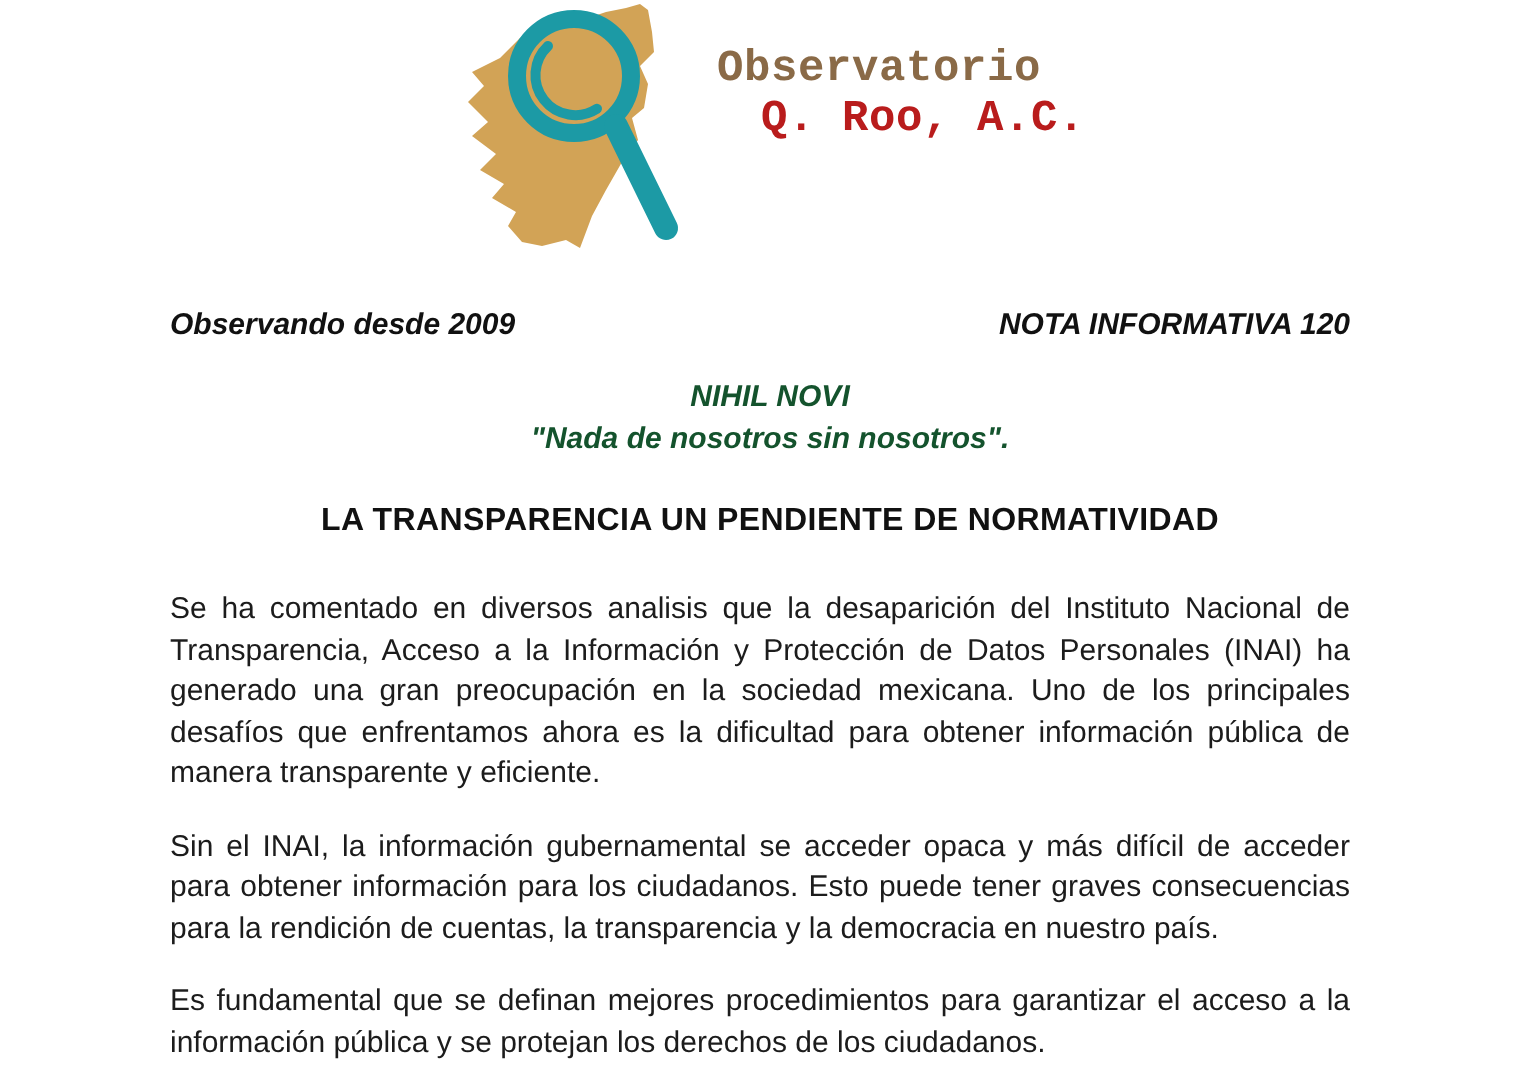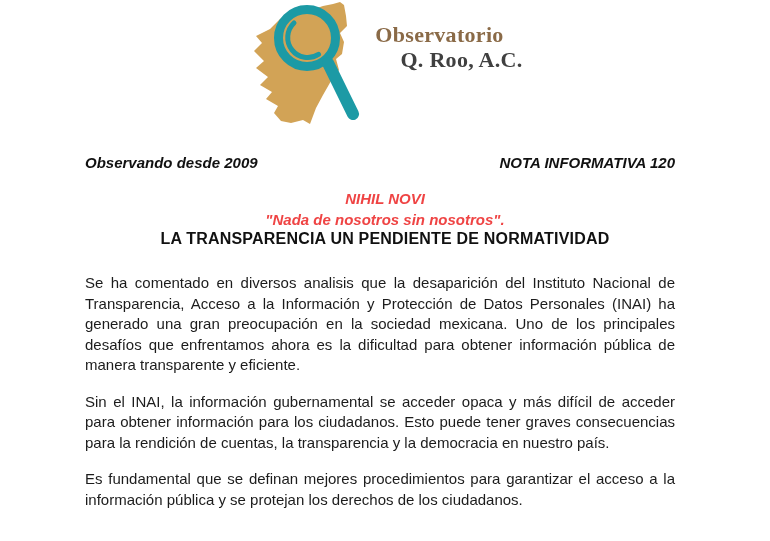--- a/index.html
+++ b/index.html
@@ -17,21 +17,21 @@
     display: flex;
     justify-content: center;
     align-items: flex-start;
     padding-top: 2px;
   }
   .logo-mark { width: 135px; height: 125px; flex: 0 0 auto; }
   .logo-text {
     margin-left: -26px;
     padding-top: 20px;
     text-align: center;
-    font-family: Liberation Serif, serif;
+    font-family: Liberation Mono, monospace;
     font-weight: bold;
   }
   .org-line-1, .org-line-2 {
     font-size: 22px; line-height: 25px;
     color: #8a6a47; letter-spacing: 0.3px;
   }
   .org-line-3 {
     font-size: 18px; line-height: 22px;
     color: #1c9aa5; margin-top: 4px;
   }
@@ -48,25 +48,26 @@
   }
 
   
   .motto {
     margin-top: 17px;
     text-align: center;
     font-size: 15px;
     font-weight: bold;
     font-style: italic;
     line-height: 21px;
-    color: #ef4444;
+    color: #14532d;
   }
 
   
   .doc-title {
+    margin-top: 22px;
     text-align: center;
     font-size: 16px;
     font-weight: bold;
     letter-spacing: 0.2px;
     color: #111111;
   }
 
   
   .content { margin: 25px 95px 0 85px; }
   .content p {
@@ -88,21 +89,21 @@
       <path d="M40,12 L52,4 L64,8 L76,4 L86,2 L93,0 L97,3 L99,14 L100,24 L93,31 L97,40 L95,52 L89,57 L92,68 L84,79 L76,93 L69,106 L63,122 L56,118 L44,121 L34,119 L27,111 L31,104 L19,97 L25,90 L13,83 L21,75 L9,66 L17,59 L7,49 L15,41 L9,34 L23,27 L33,17 Z" fill="#d2a356"></path>
 
       <path fill="none" stroke-width="5" stroke-linecap="round" d="M47,21 A20,20 0 0 0 71.5,52.4" stroke="#1c9aa5"></path>
 
       <circle cx="60" cy="36" r="28.5" fill="none" stroke-width="9" stroke="#1c9aa5"></circle>
 
       <line x1="81" y1="61" x2="106" y2="112" stroke-width="12" stroke-linecap="round" stroke="#1c9aa5"></line>
     </svg>
     <div class="logo-text">
       <div class="org-line-1" style="color: rgb(138, 106, 71);">Observatorio</div>
-      <div class="org-line-2" style="color: #404040; margin-left: 44px;">Q. Roo, A.C.</div>
+      <div class="org-line-2" style="color: #b91c1c; margin-left: 44px;">Q. Roo, A.C.</div>
     </div>
   </div>
 
   <div class="header-row">
     <span>Observando desde 2009</span>
     <span>NOTA INFORMATIVA 120</span>
   </div>
 
   <div class="motto">
     <div>NIHIL NOVI</div>

